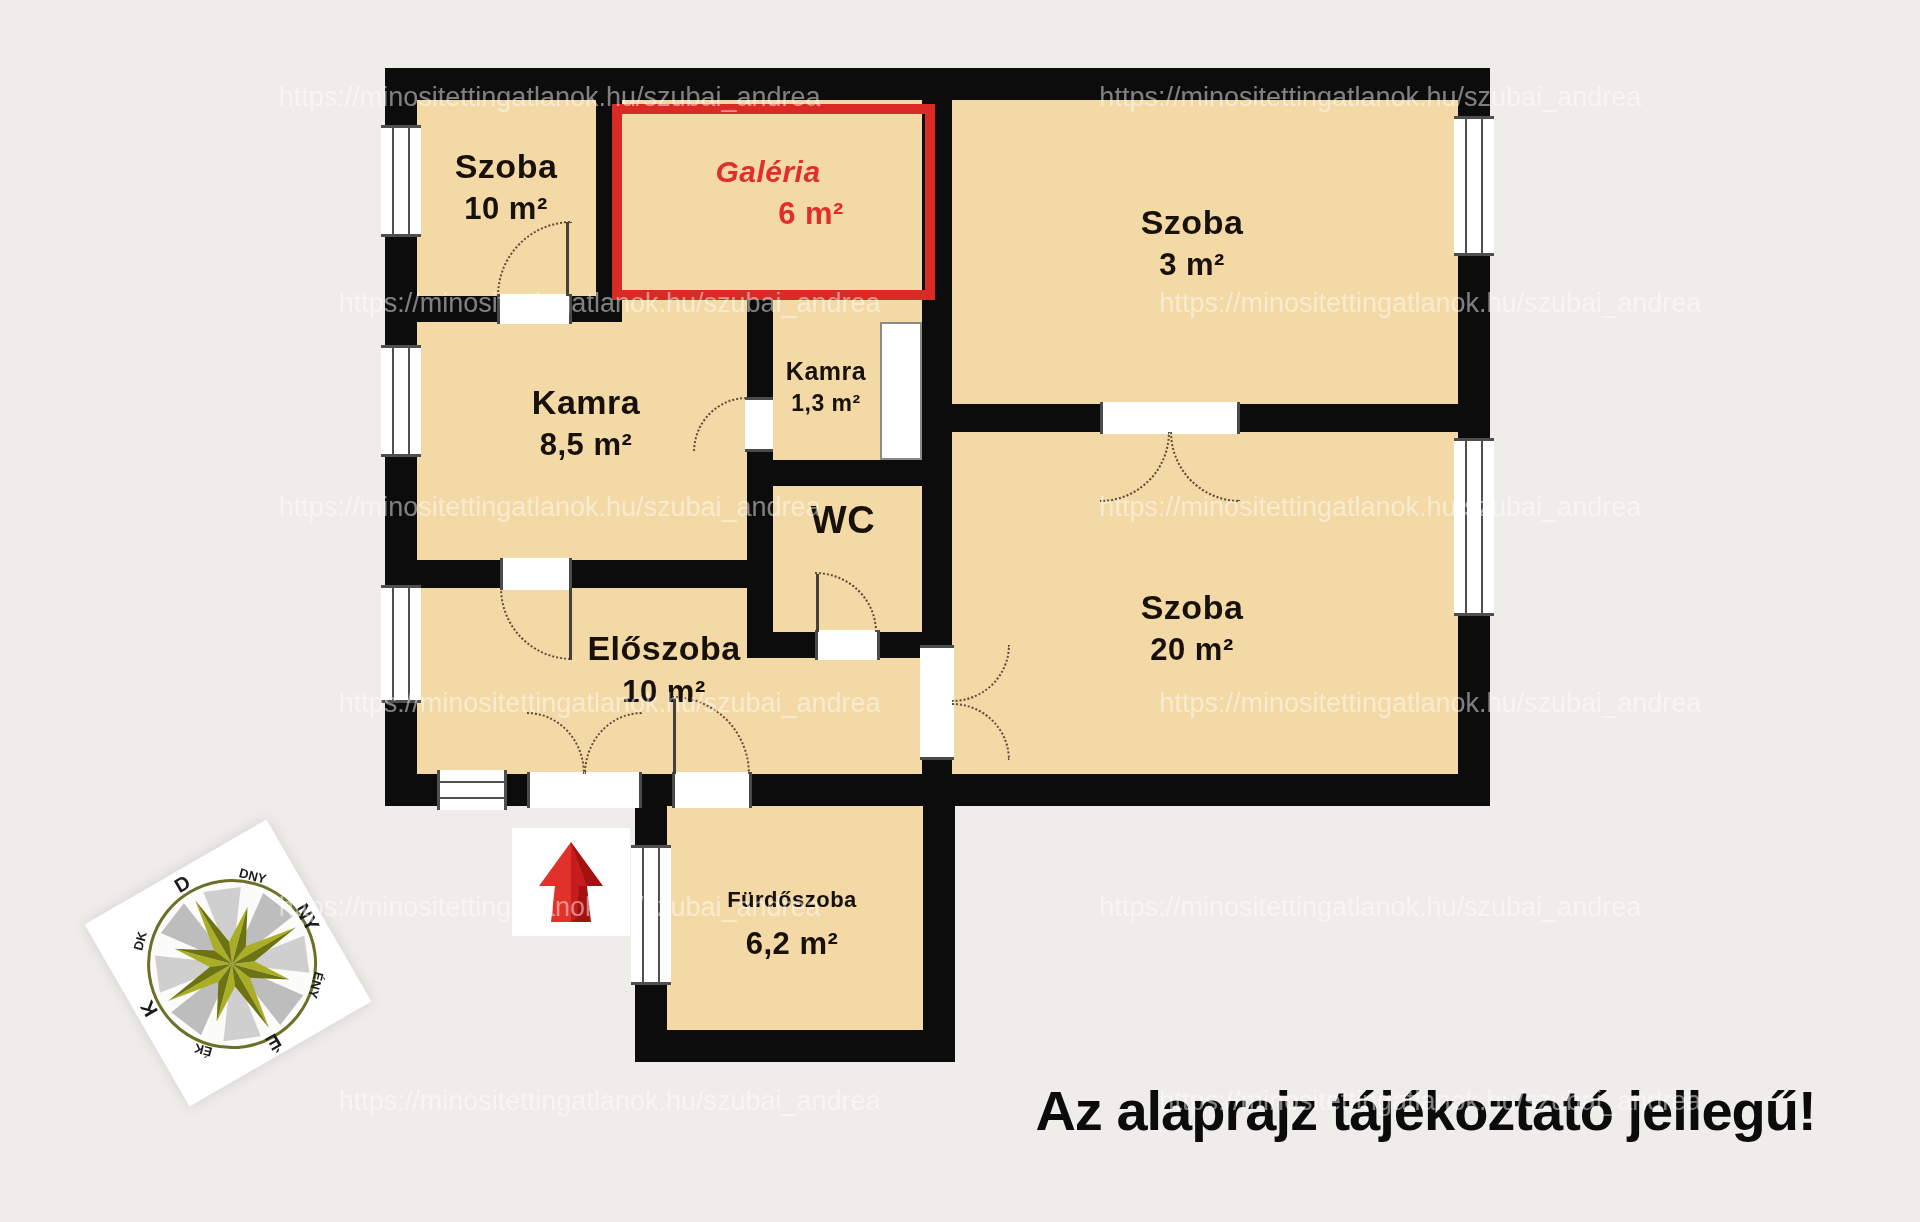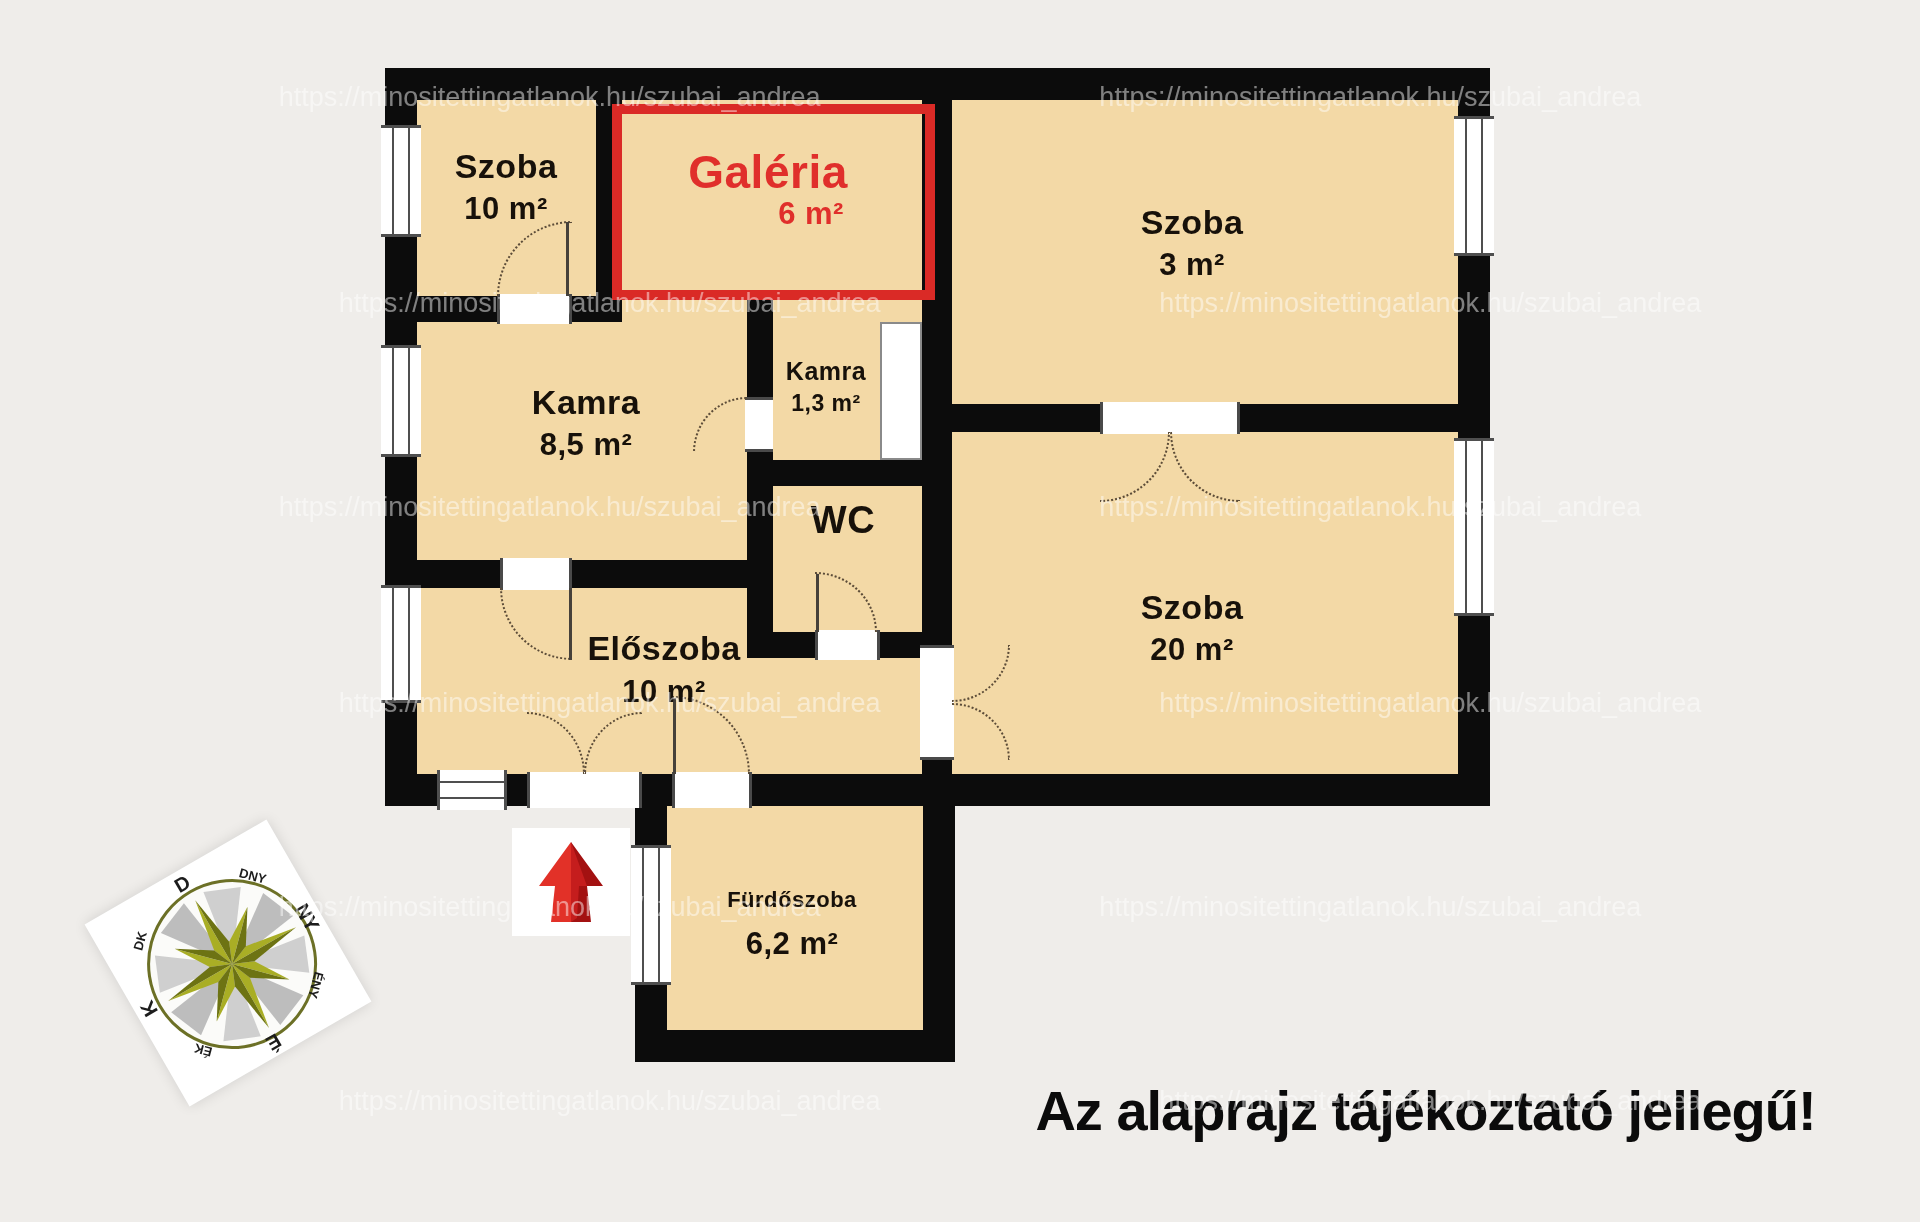--- a/index.html
+++ b/index.html
@@ -104,21 +104,21 @@
       <div class="leaf" style="left: 673px; top: 698px; width: 3px; height: 76px;"></div>
     </div>
 
   <div class="shaft" style="left:880px;top:322px;width:42px;height:138px;"></div>
 
   <div class="redbox" style="left:612px;top:104px;width:323px;height:196px;"></div>
 
   <div class="lbl" style="left:506px;top:166px;font-size:34px;">Szoba</div>
   <div class="lbl" style="left:506px;top:209px;font-size:31px;">10 m²</div>
 
-  <div class="lbl lbl-red" style="left:768px;top:172px;font-size:46px;">Galéria</div>
+  <div class="lbl lbl-red" style="left:768px;top:172px;font-size:30px;font-style:italic;">Galéria</div>
   <div class="lbl lbl-red" style="left:768px;top:214px;font-size:31px;margin-left:43px;">6 m²</div>
 
   <div class="lbl" style="left:1192px;top:222px;font-size:34px;">Szoba</div>
   <div class="lbl" style="left:1192px;top:265px;font-size:31px;">3 m²</div>
 
   <div class="lbl" style="left:586px;top:402px;font-size:34px;">Kamra</div>
   <div class="lbl" style="left:586px;top:445px;font-size:31px;">8,5 m²</div>
 
   <div class="lbl" style="left:826px;top:371px;font-size:25px;">Kamra</div>
   <div class="lbl" style="left:826px;top:403px;font-size:23px;">1,3 m²</div>

